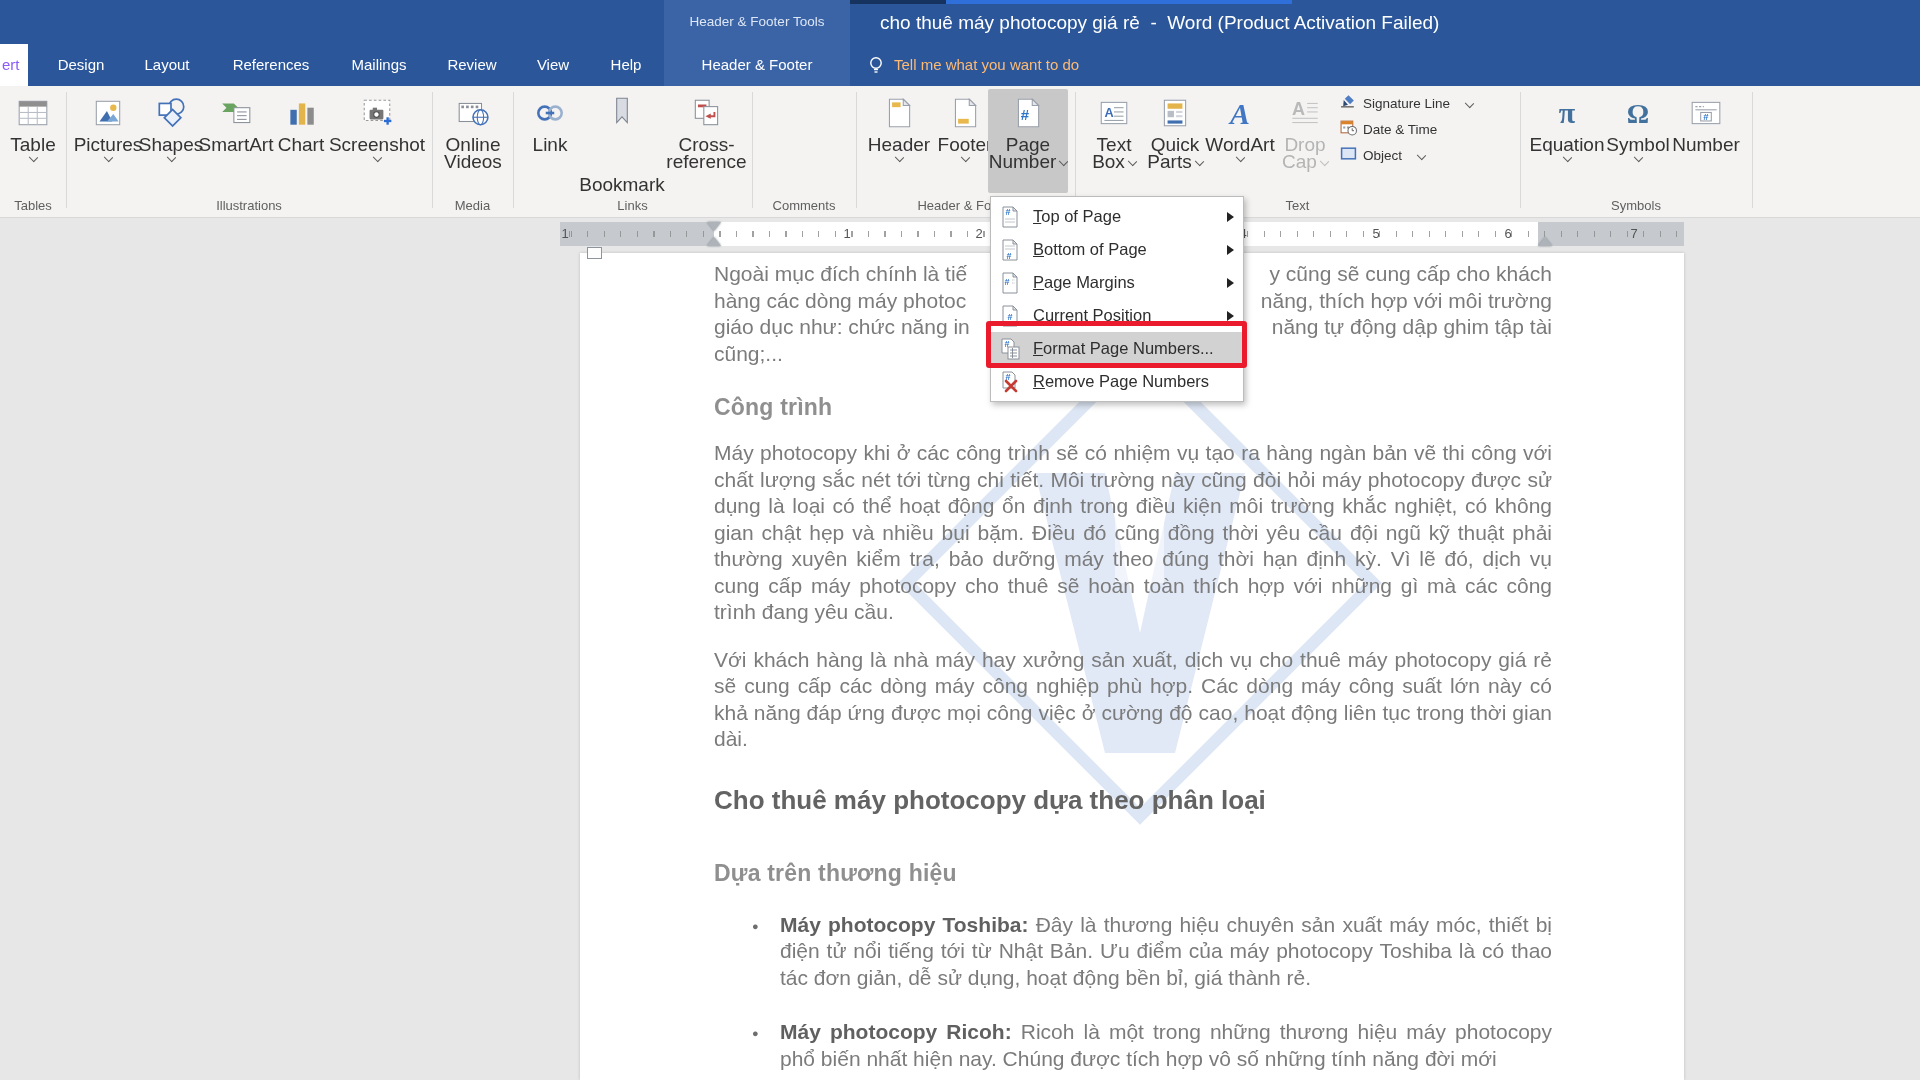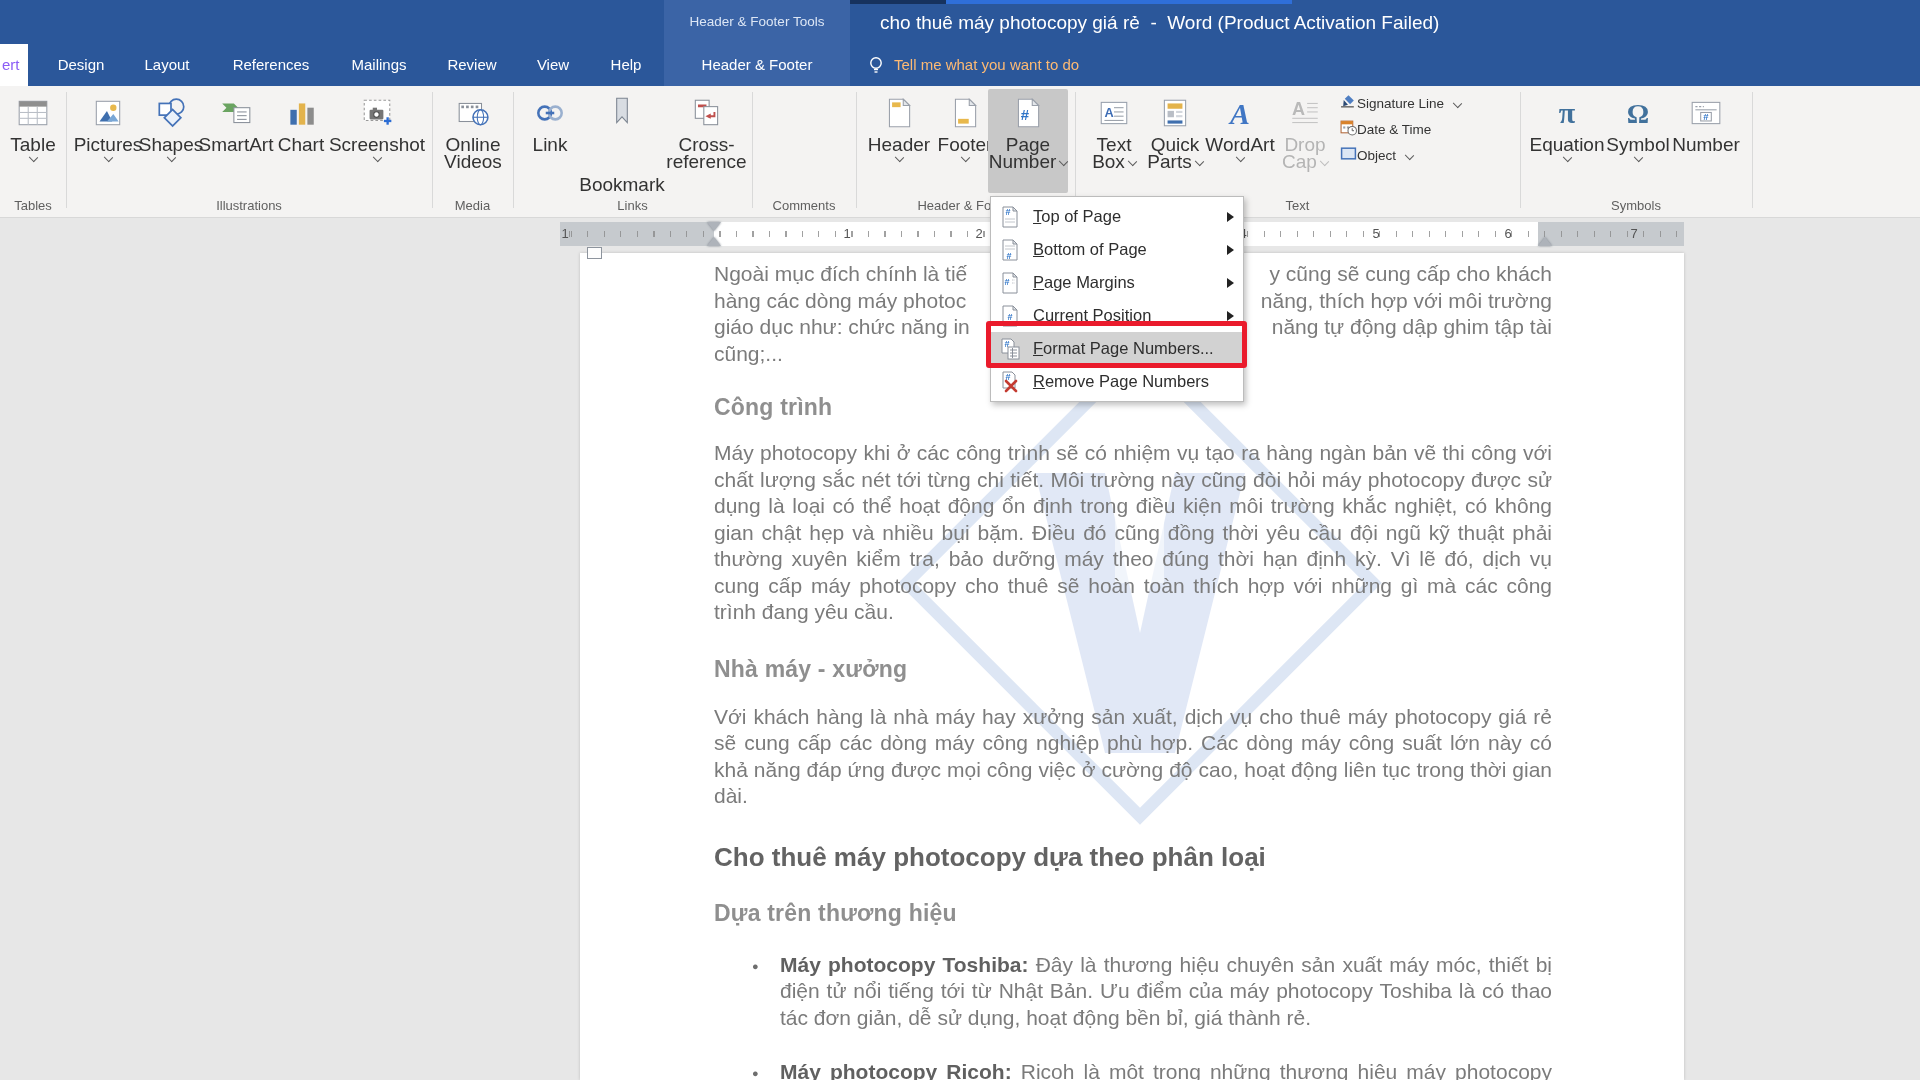--- a/index.html
+++ b/index.html
@@ -34,21 +34,21 @@
   .bigbtn { position:absolute; top:3px; height:104px; display:flex; flex-direction:column;
     align-items:center; padding-top:4px; border-radius:2px; }
   .bigbtn .ic { height:40px; display:flex; align-items:center; justify-content:center; }
   .bigbtn .lbl { font-size:19px; line-height:17px; color:#333; text-align:center; margin-top:3px; white-space:pre-line;}
   .bigbtn.disabled .lbl { color:#b4b4b4; }
   .pressed { background:#c8c8c8; }
   .chev { display:inline-block; width:7px; height:7px; border-right:1.6px solid #5b5b5b;
     border-bottom:1.6px solid #5b5b5b; transform:rotate(45deg) scale(1,0.9); margin-top:1px;}
   .chev.inl { margin-left:4px; vertical-align:3px;}
   .disabled .chev { border-color:#bdbdbd; }
-  .smallbtn { position:absolute; left:1340px; height:26px; display:flex; align-items:center; 
+  .smallbtn { position:absolute; left:1340px; height:26px; display:flex; align-items:center; gap:6px;
     font-size:13.5px; color:#333; }
   .smallbtn .chev { margin-left:10px; }
 
   
   #ruler { position:absolute; left:560px; top:222px; width:1124px; height:24px; background:#c6cace; }
   #ruler-white { position:absolute; left:154px; top:0; width:824px; height:24px; background:#ffffff; }
   .rticks { position:absolute; left:0; top:9px; width:1124px; height:6px;
     background-image:repeating-linear-gradient(to right,#8a8a8a 0 1px,transparent 1px 16.5px);
     background-position-x:11px; opacity:.8;}
   .rnum { position:absolute; top:4px; width:20px; text-align:center; font-size:13px; color:#555; }
@@ -435,24 +435,23 @@
             <span>năng, thích hợp với môi trường</span>
         </div>
         <div class="split-line">
           <span>giáo dục như: chức năng in</span>
             <span>năng tự động dập ghim tập tài</span>
         </div>
         <div class="body-txt" style="text-align:left;">cũng;...</div>
       </div>
       <h3 class="doc" style="margin-top:27px;">Công trình</h3>
       <p class="body-txt" style="margin-top:19px;">Máy photocopy khi ở các công trình sẽ có nhiệm vụ tạo ra hàng ngàn bản vẽ thi công với chất lượng sắc nét tới từng chi tiết. Môi trường này cũng đòi hỏi máy photocopy được sử dụng là loại có thể hoạt động ổn định trong điều kiện môi trường khắc nghiệt, có không gian chật hẹp và nhiều bụi bặm. Điều đó cũng đồng thời yêu cầu đội ngũ kỹ thuật phải thường xuyên kiểm tra, bảo dưỡng máy theo đúng thời hạn định kỳ. Vì lẽ đó, dịch vụ cung cấp máy photocopy cho thuê sẽ hoàn toàn thích hợp với những gì mà các công trình đang yêu cầu.</p>
-      <h3 class="doc" style="margin-top:30px;">Nhà máy - xưởng</h3>
       <p class="body-txt" style="margin-top:21px;">Với khách hàng là nhà máy hay xưởng sản xuất, dịch vụ cho thuê máy photocopy giá rẻ sẽ cung cấp các dòng máy công nghiệp phù hợp. Các dòng máy công suất lớn này có khả năng đáp ứng được mọi công việc ở cường độ cao, hoạt động liên tục trong thời gian dài.</p>
       <h2 class="doc" style="margin-top:32px;">Cho thuê máy photocopy dựa theo phân loại</h2>
-      <h3 class="doc" style="margin-top:27px;">Dựa trên thương hiệu</h3>
+      <h3 class="doc" style="margin-top:44px;">Dựa trên thương hiệu</h3>
       <ul class="doc" style="margin-top:25px;">
         <li>
           <b>Máy photocopy Toshiba:</b><span> Đây là thương hiệu chuyên sản xuất máy móc, thiết bị điện tử nổi tiếng tới từ Nhật Bản. Ưu điểm của máy photocopy Toshiba là có thao tác đơn giản, dễ sử dụng, hoạt động bền bỉ, giá thành rẻ.</span>
         </li>
         <li style="margin-top:28px;">
           <b>Máy photocopy Ricoh:</b><span> Ricoh là một trong những thương hiệu máy photocopy phổ biến nhất hiện nay. Chúng được tích hợp vô số những tính năng đời mới</span>
         </li>
       </ul>
     </div>
   </div>

